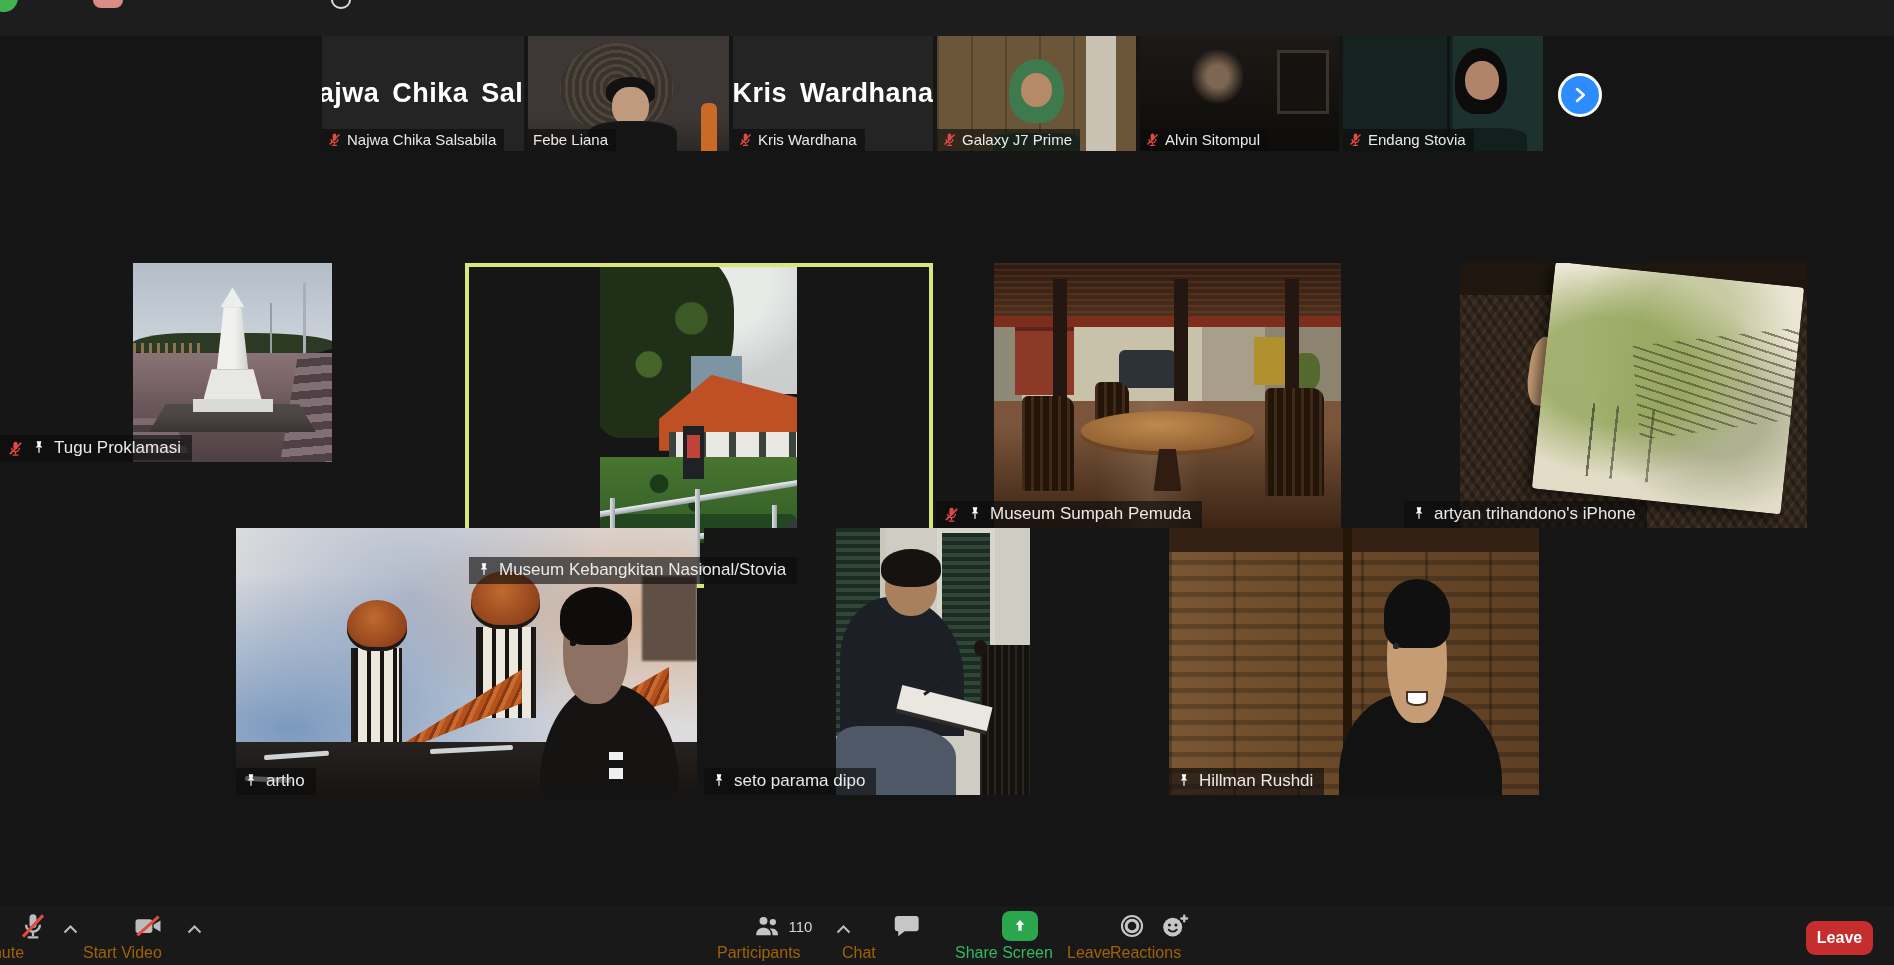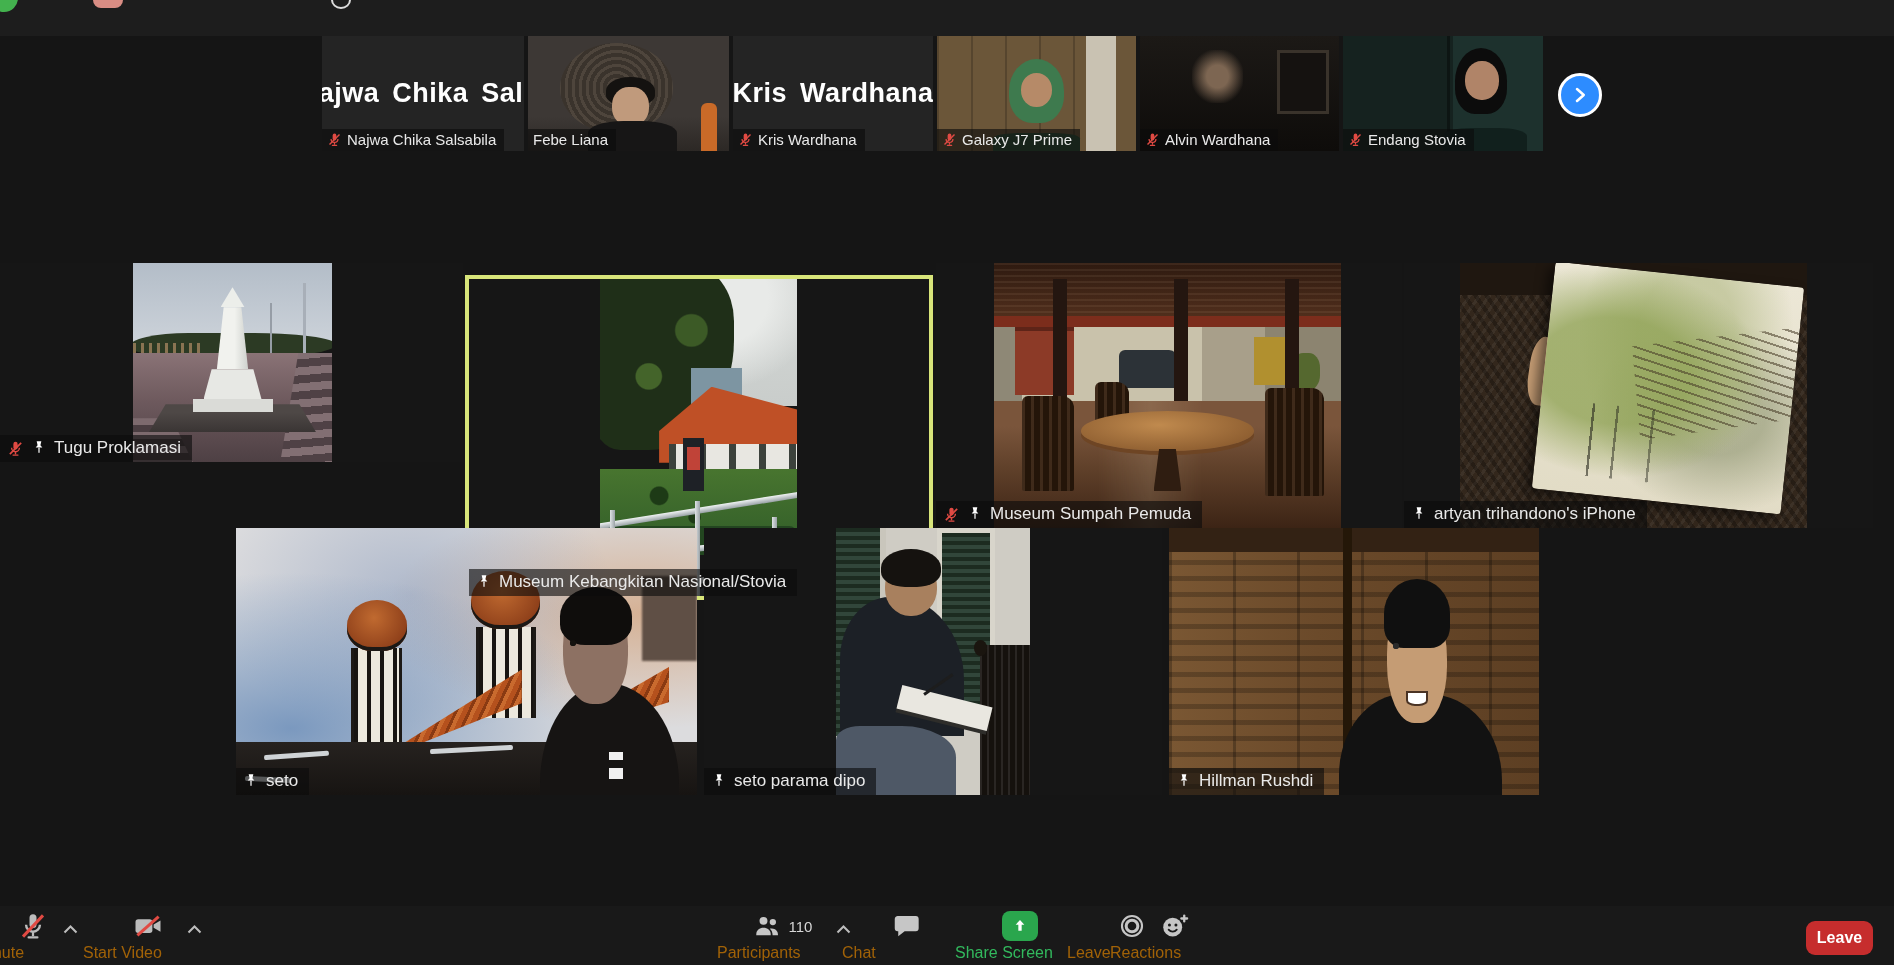--- a/index.html
+++ b/index.html
@@ -241,21 +241,21 @@
 
   <div class="tile strip" style="left:1140px;top:36px;width:199px;height:115px">
     <div class="video s-alvin" style="left:0;width:100%">
       <div class="s-facea"></div>
         <div class="s-frame"></div>
     </div>
     <div class="nameplate">
       <svg class="icn" width="15" height="15" viewBox="0 0 24 24">
           <use href="#mic-muted-red"></use>
         </svg>
-      <span>Alvin Wardhana</span>
+      <span>Alvin Sitompul</span>
     </div>
   </div>
 
   <div class="tile strip" style="left:1343px;top:36px;width:200px;height:115px">
     <div class="video s-endang" style="left:0;width:100%">
       <div class="s-edge"></div>
         <div class="s-haire"></div>
         <div class="s-facee"></div>
         <div class="s-bodye"></div>
     </div>
@@ -300,21 +300,21 @@
     <svg class="icn" width="17" height="17" viewBox="0 0 24 24">
         <use href="#mic-muted-red"></use>
       </svg>
     <svg class="icn" width="16" height="16" viewBox="0 0 24 24">
         <use href="#pin-white"></use>
       </svg>
     <span>Tugu Proklamasi</span>
   </div>
 </div>
 
-<div class="tile active" style="left:465px;top:275px;width:468px;height:325px">
+<div class="tile active" style="left:465px;top:263px;width:468px;height:325px">
   <div class="video" style="left:131px;width:197px">
     <div class="b-sky"></div>
       <div class="b-tree"></div>
       <div class="b-far"></div>
     <div class="b-roof"></div>
       <div class="b-wall"></div>
       <div class="b-lawn"></div>
       <div class="b-hedge"></div>
     <div class="b-sign">
         <i></i>
@@ -402,21 +402,21 @@
       <div class="e-hair"></div>
     <div class="e-glasses">
         <i></i>
         <i></i>
       </div>
   </div>
   <div class="nameplate">
     <svg class="icn" width="16" height="16" viewBox="0 0 24 24">
         <use href="#pin-white"></use>
       </svg>
-    <span>seto</span>
+    <span>artho</span>
   </div>
 </div>
 
 <div class="tile" style="left:704px;top:528px;width:458px;height:267px">
   <div class="video" style="left:132px;width:194px">
     <div class="f-wall"></div>
       <div class="f-shl"></div>
       <div class="f-shm"></div>
     <div class="f-chair"></div>
       <div class="f-knob"></div>

